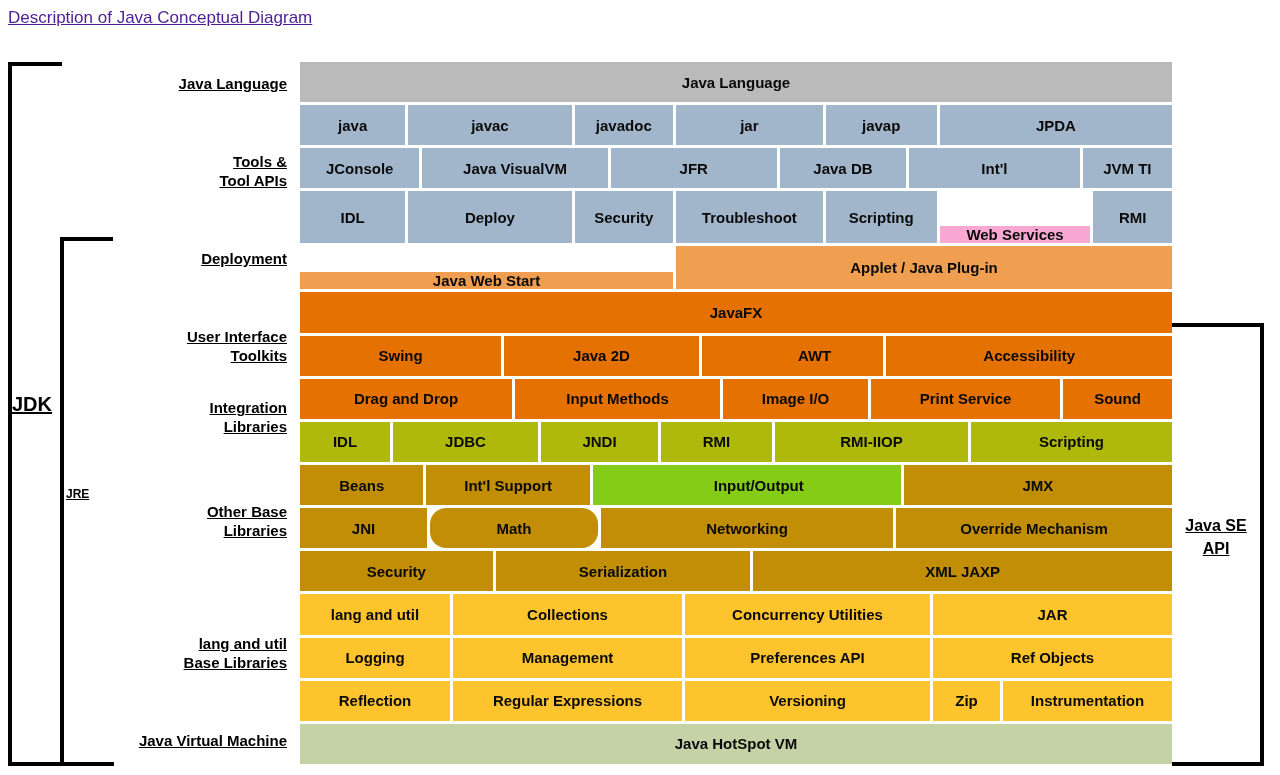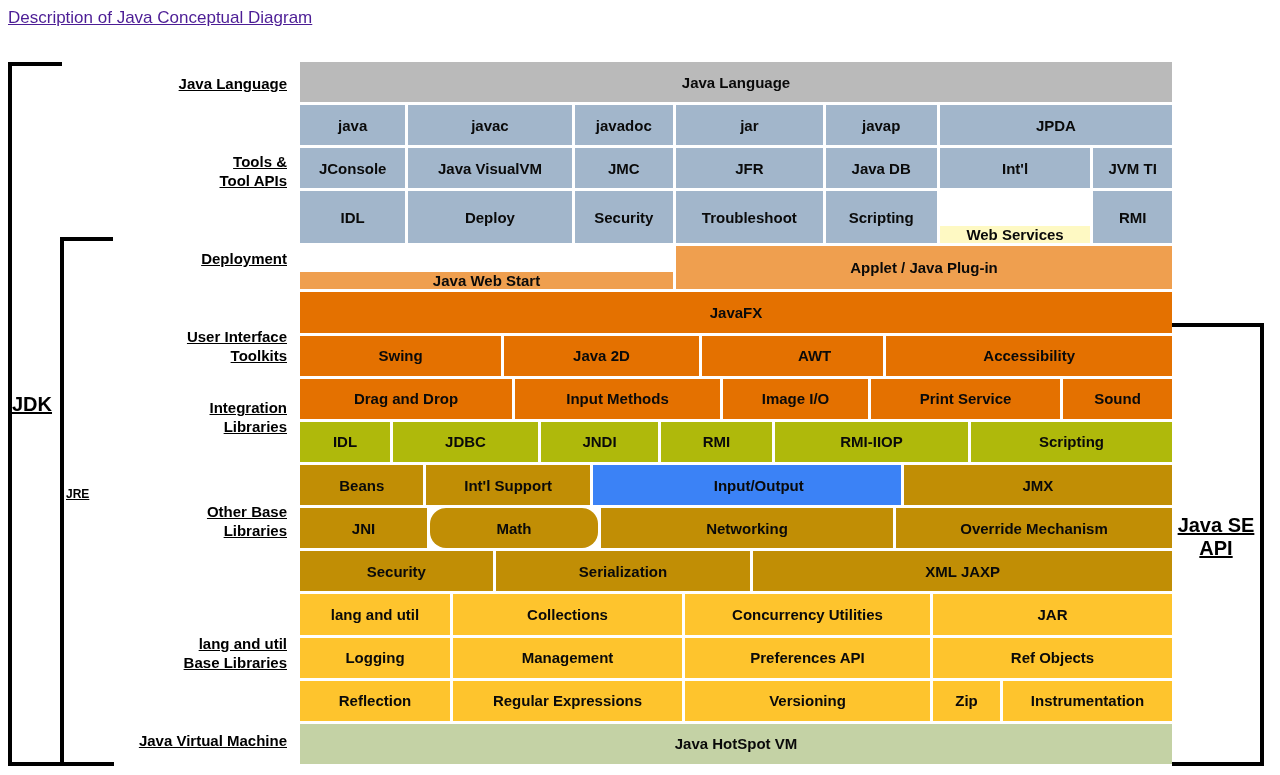--- a/index.html
+++ b/index.html
@@ -3,21 +3,21 @@
 <meta charset="utf-8">
 <style>
   html,body{margin:0;padding:0;width:1280px;height:775px;background:#ffffff;overflow:hidden;
     font-family:"Liberation Sans","DejaVu Sans",sans-serif;color:#000;}
   .abs{position:absolute;}
   #title{left:8px;top:8px;font-size:17px;text-decoration:underline;color:#4c1d95;cursor:pointer;}
   .bracket-line{background:#000;}
   .bracket-label{font-weight:bold;text-decoration:underline;white-space:pre-line;cursor:pointer;}
   #jdk-label{left:12px;top:393px;font-size:20px;}
   #jre-label{left:66px;top:487px;font-size:12px;}
-  #sea-label{left:1174px;top:514px;width:84px;font-size:20px;line-height:23px;text-align:center;}
+  #sea-label{left:1174px;top:514px;width:84px;font-size:16px;line-height:23px;text-align:center;}
   .side-label{right:993px;text-align:right;font-weight:bold;font-size:15px;line-height:19px;
     text-decoration:underline;white-space:pre-line;cursor:pointer;}
   #grid{left:300px;top:62px;width:872px;height:702px;display:flex;flex-direction:column;gap:3px;}
   .grid-row{display:flex;flex:1;gap:3px;}
   .cell{flex-basis:0;display:flex;align-items:center;justify-content:center;
     font-weight:bold;font-size:15px;text-align:center;color:#0a0a0a;cursor:pointer;}
 </style>
 </head>
 <body>
 
@@ -60,33 +60,32 @@
       <div class="cell" style="flex-grow: 107; background: rgb(162, 182, 203);">java</div>
       <div class="cell" style="flex-grow: 166; background: rgb(162, 182, 203);">javac</div>
       <div class="cell" style="flex-grow: 100; background: rgb(162, 182, 203);">javadoc</div>
       <div class="cell" style="flex-grow: 149; background: rgb(162, 182, 203);">jar</div>
       <div class="cell" style="flex-grow: 113; background: rgb(162, 182, 203);">javap</div>
       <div class="cell" style="flex-grow: 236; background: rgb(162, 182, 203);">JPDA</div>
     </div>
     <div class="grid-row">
       <div class="cell" style="flex-grow: 107; background: rgb(162, 182, 203);">JConsole</div>
       <div class="cell" style="flex-grow: 166; background: rgb(162, 182, 203);">Java VisualVM</div>
-      <div class="cell" style="flex-grow: 100; background: rgb(162, 182, 203);">JMC</div>
       <div class="cell" style="flex-grow: 149; background: rgb(162, 182, 203);">JFR</div>
       <div class="cell" style="flex-grow: 113; background: rgb(162, 182, 203);">Java DB</div>
       <div class="cell" style="flex-grow: 153; background: rgb(162, 182, 203);">Int'l</div>
       <div class="cell" style="flex-grow: 80; background: rgb(162, 182, 203);">JVM TI</div>
     </div>
     <div class="grid-row">
       <div class="cell" style="flex-grow: 107; background: rgb(162, 182, 203);">IDL</div>
       <div class="cell" style="flex-grow: 166; background: rgb(162, 182, 203);">Deploy</div>
       <div class="cell" style="flex-grow: 100; background: rgb(162, 182, 203);">Security</div>
       <div class="cell" style="flex-grow: 149; background: rgb(162, 182, 203);">Troubleshoot</div>
       <div class="cell" style="flex-grow: 113; background: rgb(162, 182, 203);">Scripting</div>
-      <div class="cell" style="flex-grow: 153; background: #fef9c3; margin-top: 35px;">Web Services</div>
+      <div class="cell" style="flex-grow: 153; background: #f9a8d4; margin-top: 35px;">Web Services</div>
       <div class="cell" style="flex-grow: 80; background: rgb(162, 182, 203);">RMI</div>
     </div>
     <div class="grid-row">
       <div class="cell" style="flex-grow: 373; background: rgb(239, 159, 79); margin-top: 26px;">Java Web Start</div>
       <div class="cell" style="flex-grow: 496; background: rgb(239, 159, 79);">Applet / Java Plug-in</div>
     </div>
     <div class="grid-row">
       <div class="cell" style="flex-grow: 872; background: rgb(228, 113, 0);">JavaFX</div>
     </div>
     <div class="grid-row">
@@ -106,21 +105,21 @@
       <div class="cell" style="flex-grow: 90; background: rgb(175, 185, 11);">IDL</div>
       <div class="cell" style="flex-grow: 145; background: rgb(175, 185, 11);">JDBC</div>
       <div class="cell" style="flex-grow: 117; background: rgb(175, 185, 11);">JNDI</div>
       <div class="cell" style="flex-grow: 111; background: rgb(175, 185, 11);">RMI</div>
       <div class="cell" style="flex-grow: 193; background: rgb(175, 185, 11);">RMI-IIOP</div>
       <div class="cell" style="flex-grow: 201; background: rgb(175, 185, 11);">Scripting</div>
     </div>
     <div class="grid-row">
       <div class="cell" style="flex-grow: 127; background: rgb(193, 142, 5);">Beans</div>
       <div class="cell" style="flex-grow: 168; background: rgb(193, 142, 5);">Int'l Support</div>
-      <div class="cell" style="flex-grow: 292; background: #3b82f6; padding-left: 24px;">Input/Output</div>
+      <div class="cell" style="flex-grow: 292; background: #84cc16; padding-left: 24px;">Input/Output</div>
       <div class="cell" style="flex-grow: 276; background: rgb(193, 142, 5);">JMX</div>
     </div>
     <div class="grid-row">
       <div class="cell" style="flex-grow: 127; background: rgb(193, 142, 5);">JNI</div>
       <div class="cell" style="flex-grow: 168; background: rgb(193, 142, 5); border-radius: 16px;">Math</div>
       <div class="cell" style="flex-grow: 292; background: rgb(193, 142, 5);">Networking</div>
       <div class="cell" style="flex-grow: 276; background: rgb(193, 142, 5);">Override Mechanism</div>
     </div>
     <div class="grid-row">
       <div class="cell" style="flex-grow: 127; background: rgb(193, 142, 5);">Security</div>

